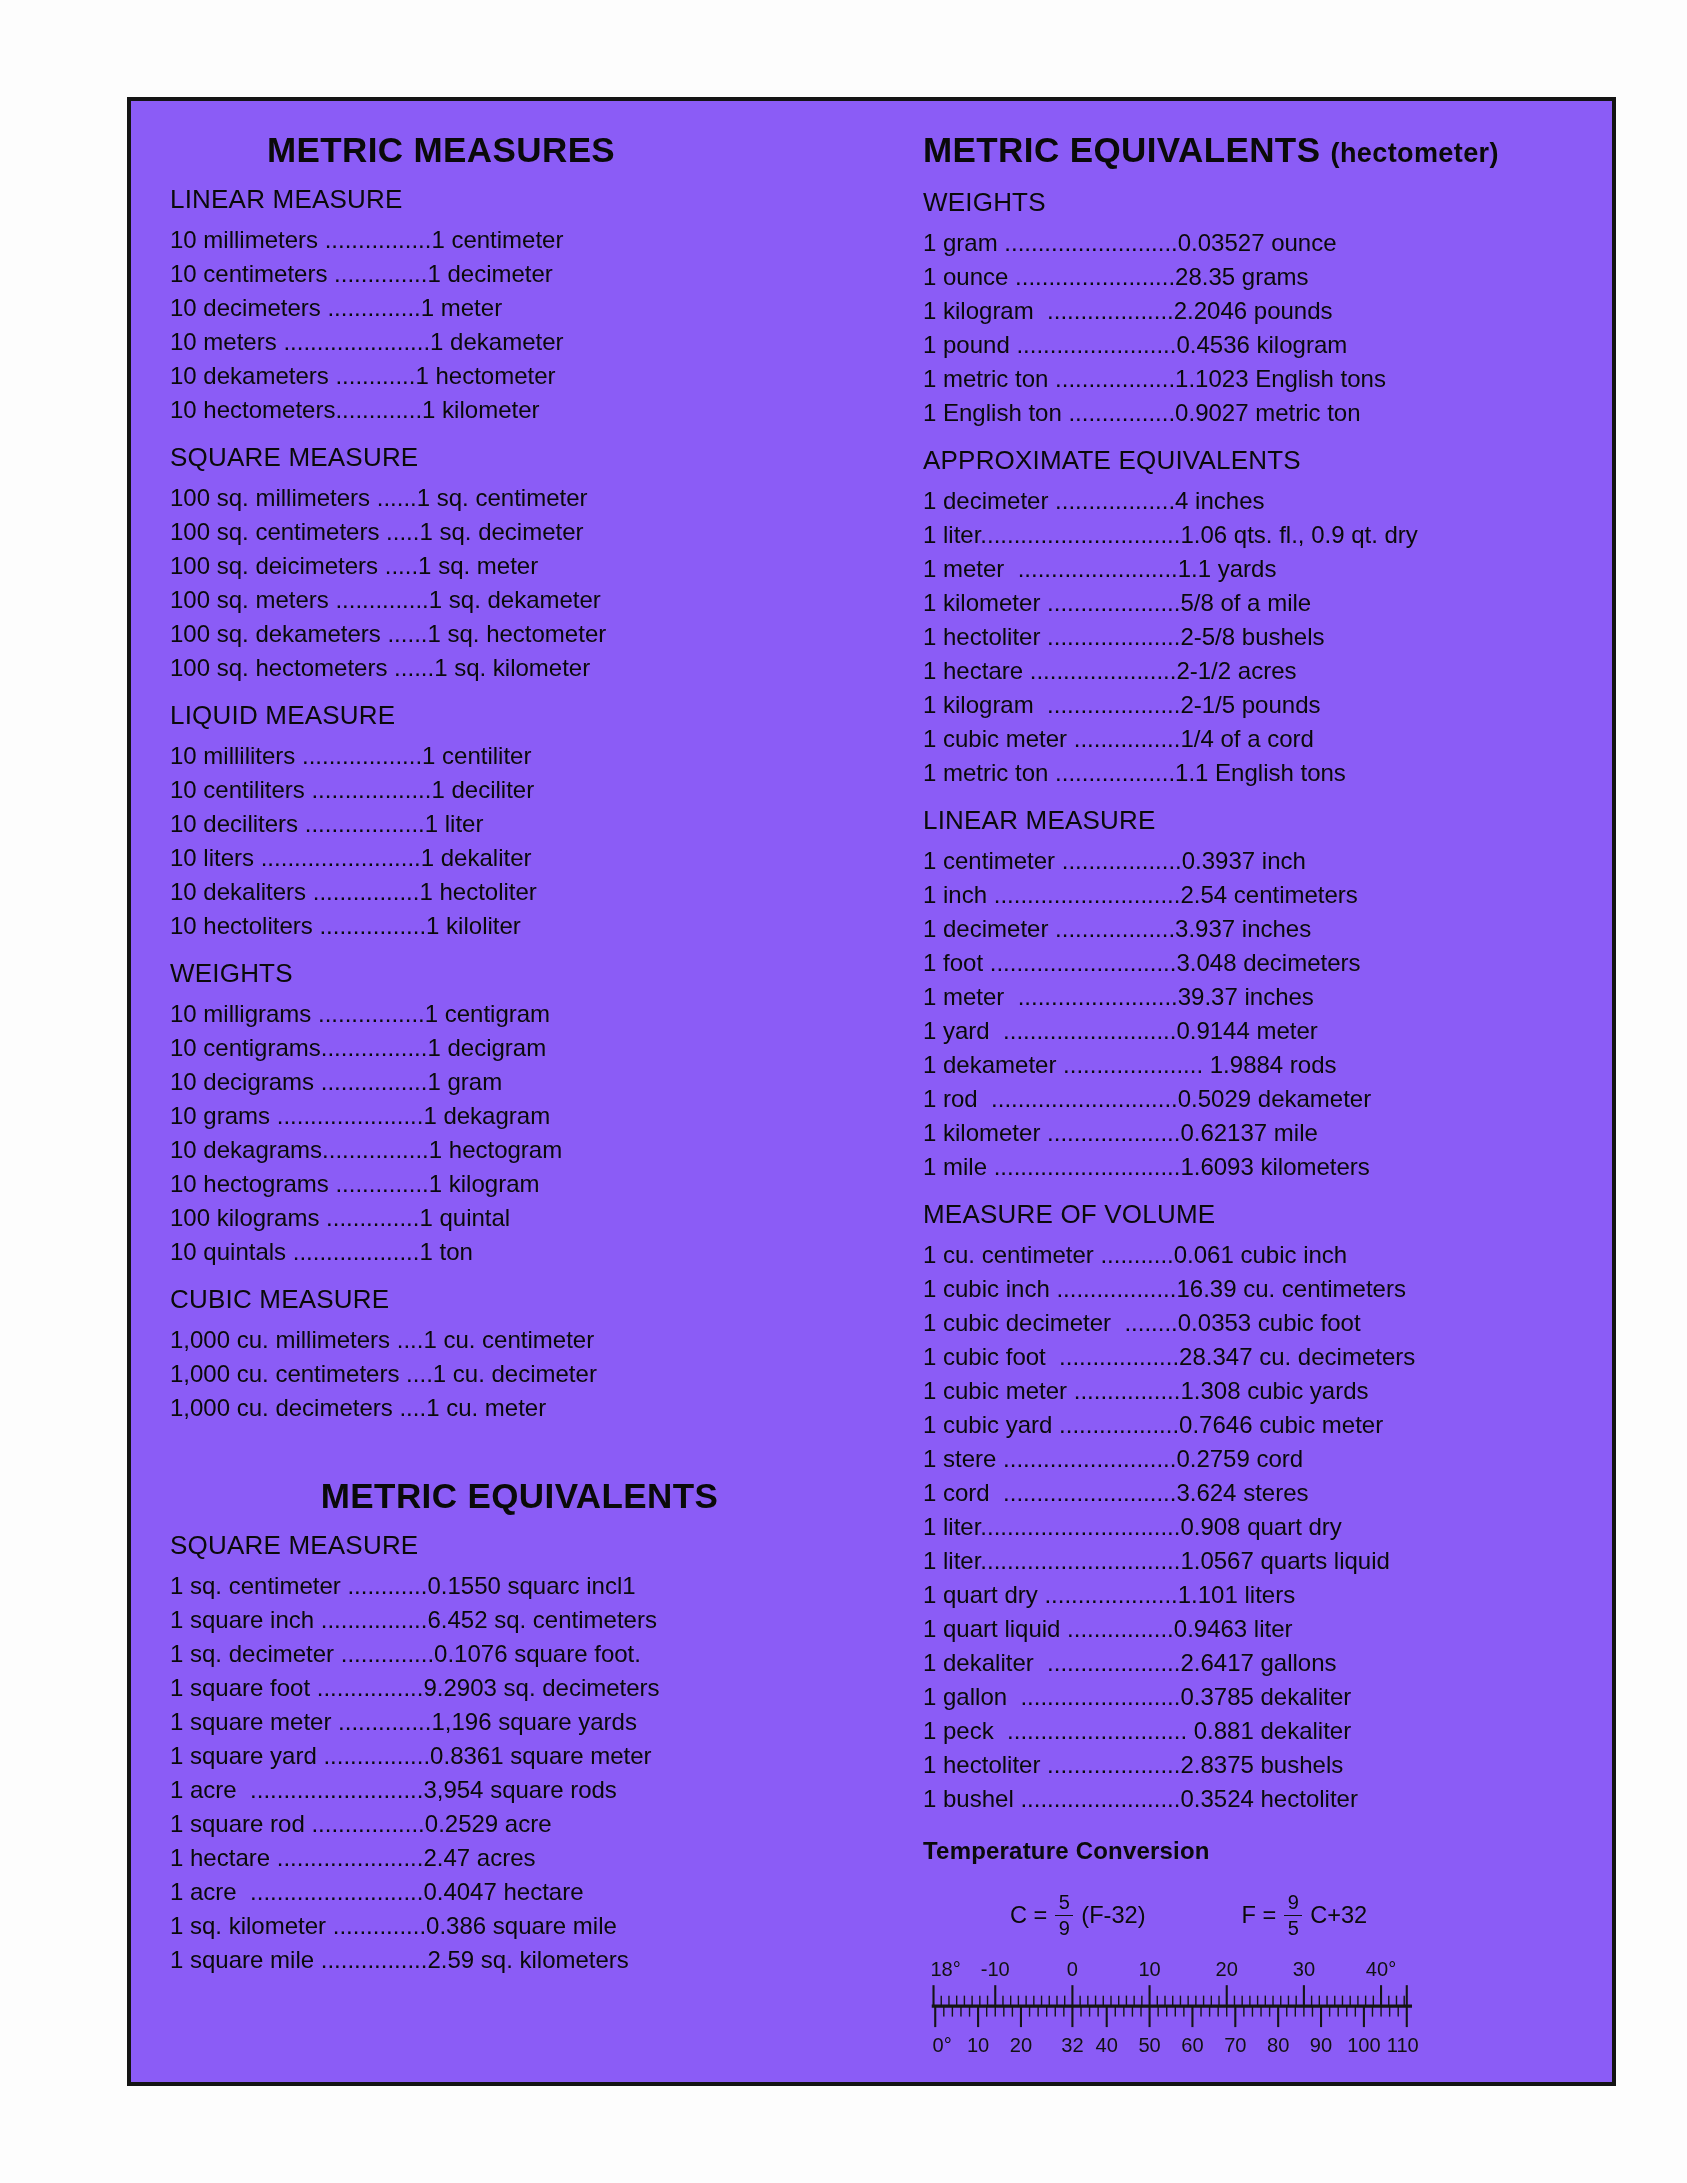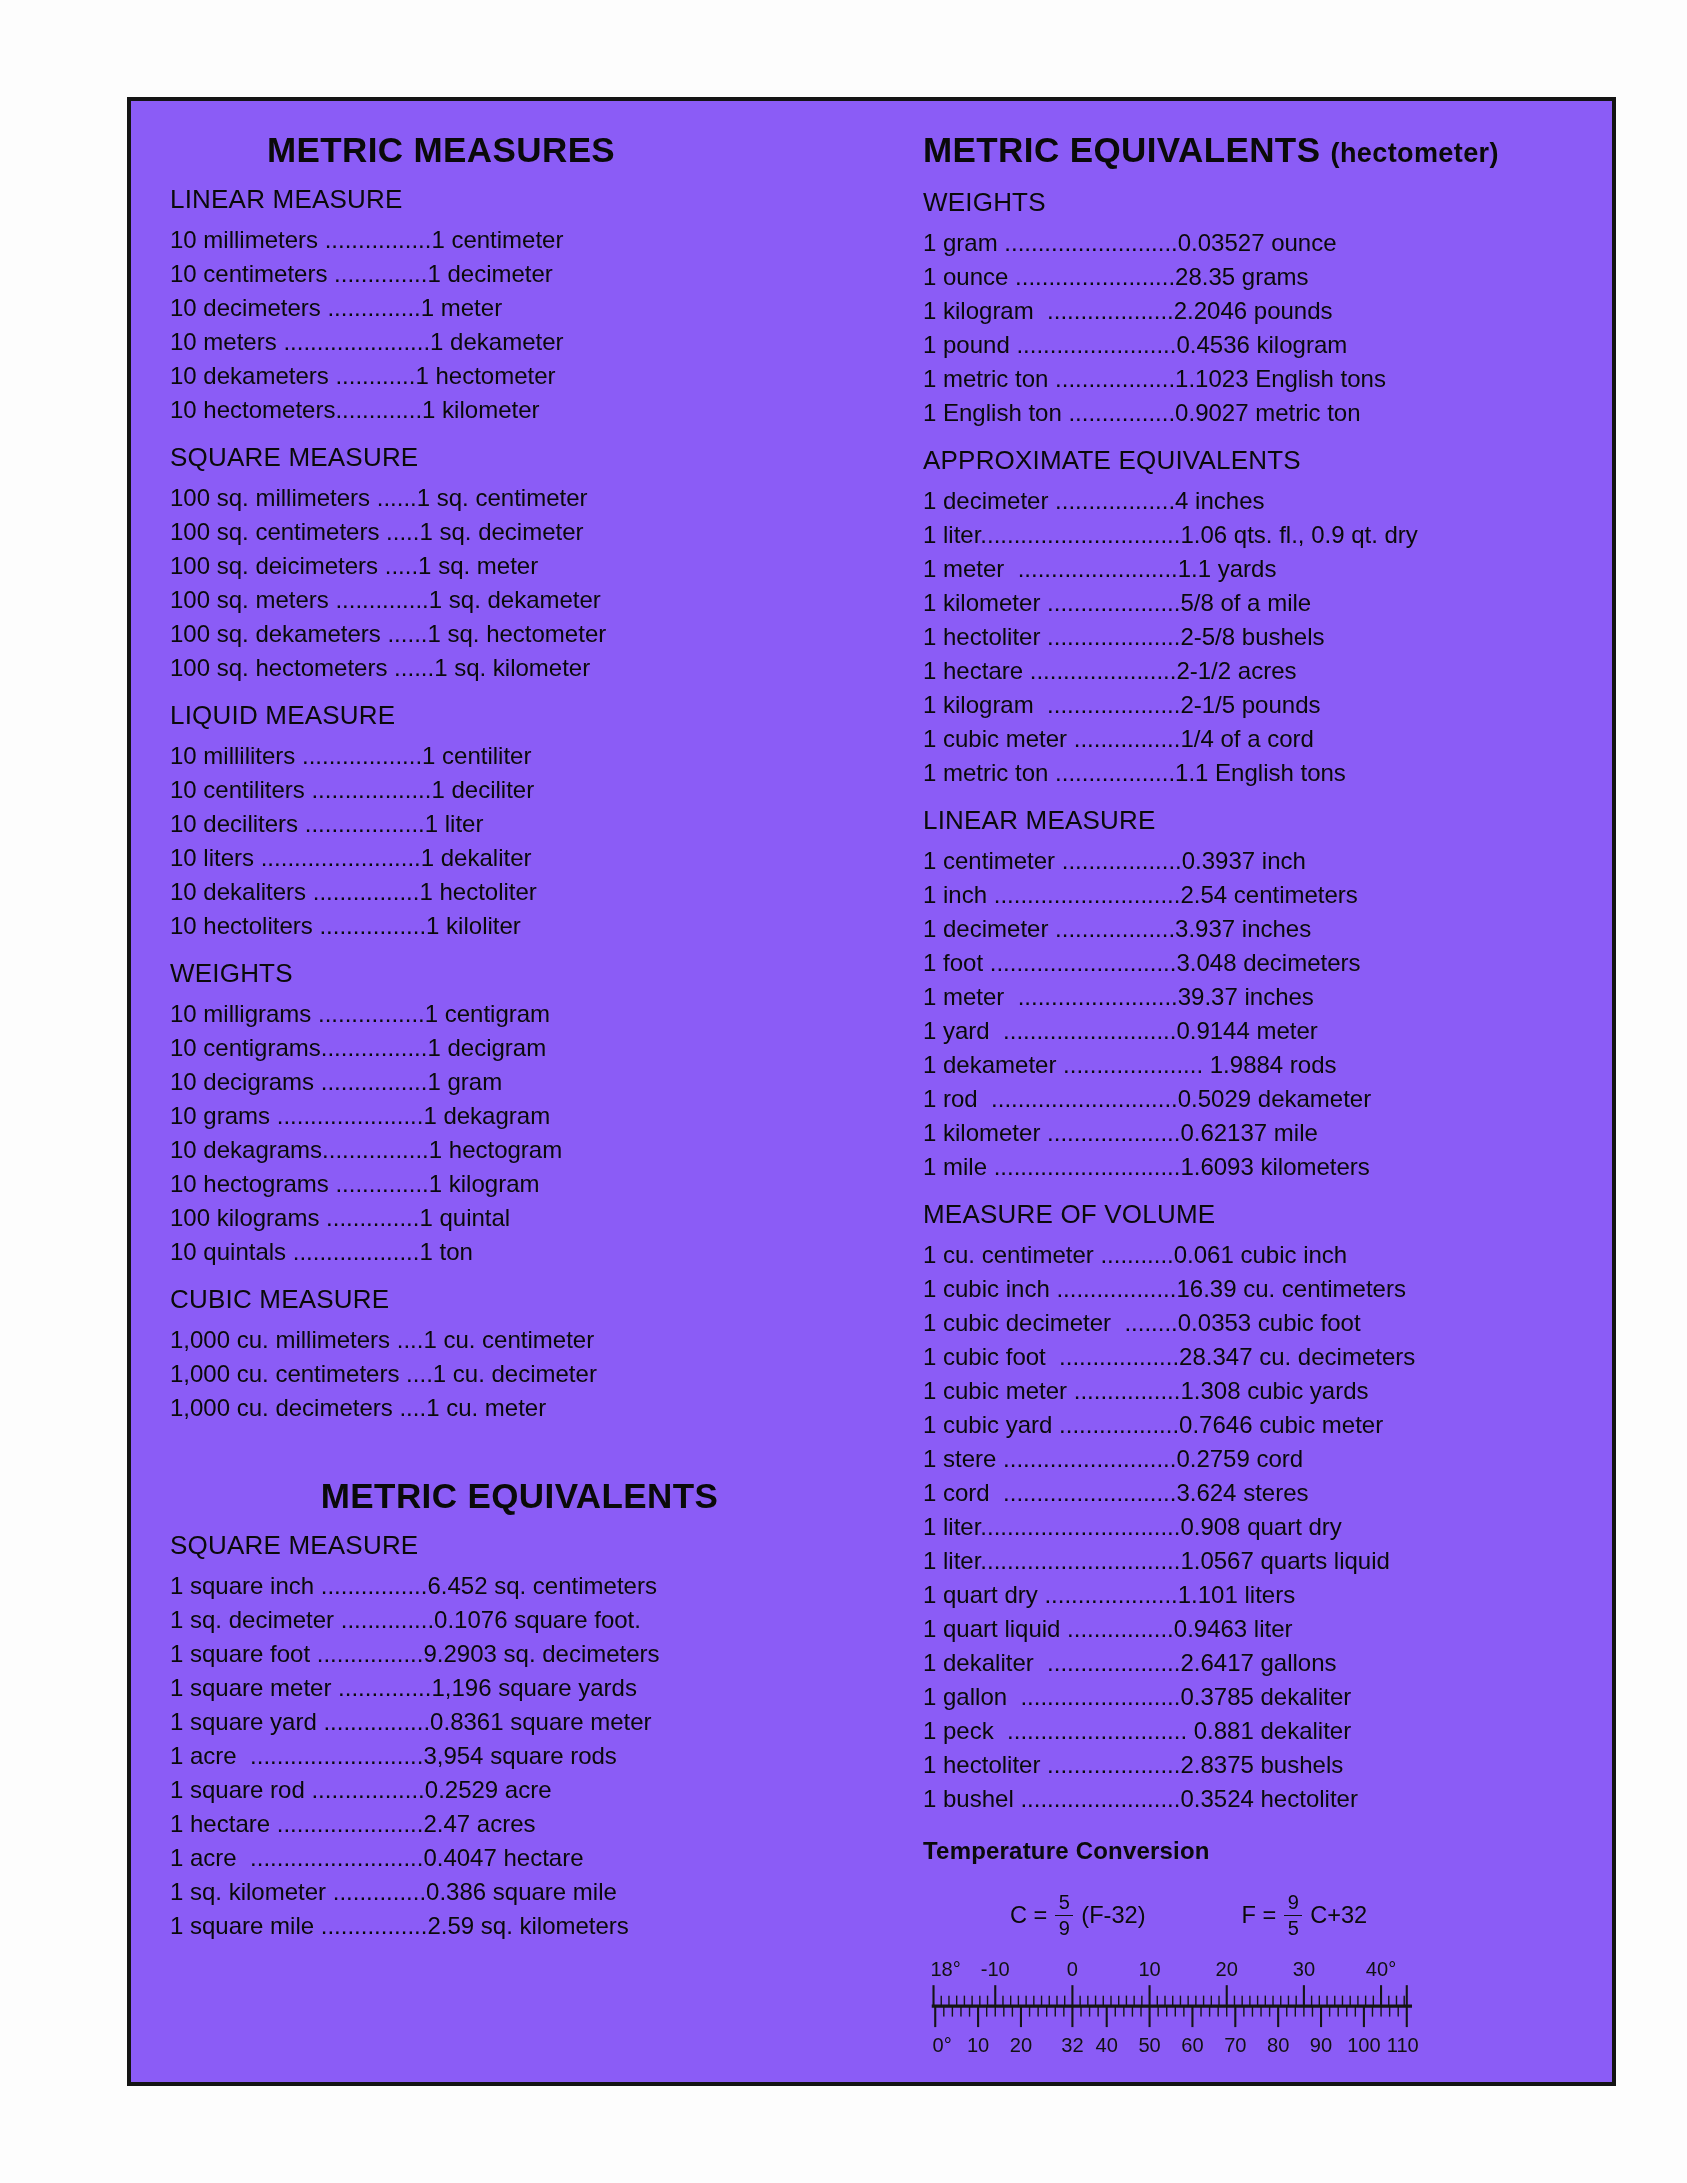--- a/index.html
+++ b/index.html
@@ -81,20 +81,21 @@
           <div class="section-heading">CUBIC MEASURE</div>
           <div class="row">1,000 cu. millimeters ....1 cu. centimeter</div>
           <div class="row">1,000 cu. centimeters ....1 cu. decimeter</div>
           <div class="row">1,000 cu. decimeters ....1 cu. meter</div>
         </div>
       </div>
     <div class="page-title title-wide">METRIC EQUIVALENTS</div>
     <div id="left-sections-2">
         <div class="section">
           <div class="section-heading">SQUARE MEASURE</div>
+          <div class="row">1 sq. centimeter ............0.1550 squarc incl1</div>
           <div class="row">1 square inch ................6.452 sq. centimeters</div>
           <div class="row">1 sq. decimeter ..............0.1076 square foot.</div>
           <div class="row">1 square foot ................9.2903 sq. decimeters</div>
           <div class="row">1 square meter ..............1,196 square yards</div>
           <div class="row">1 square yard ................0.8361 square meter</div>
           <div class="row">1 acre  ..........................3,954 square rods</div>
           <div class="row">1 square rod .................0.2529 acre</div>
           <div class="row">1 hectare ......................2.47 acres</div>
           <div class="row">1 acre  ..........................0.4047 hectare</div>
           <div class="row">1 sq. kilometer ..............0.386 square mile</div>

